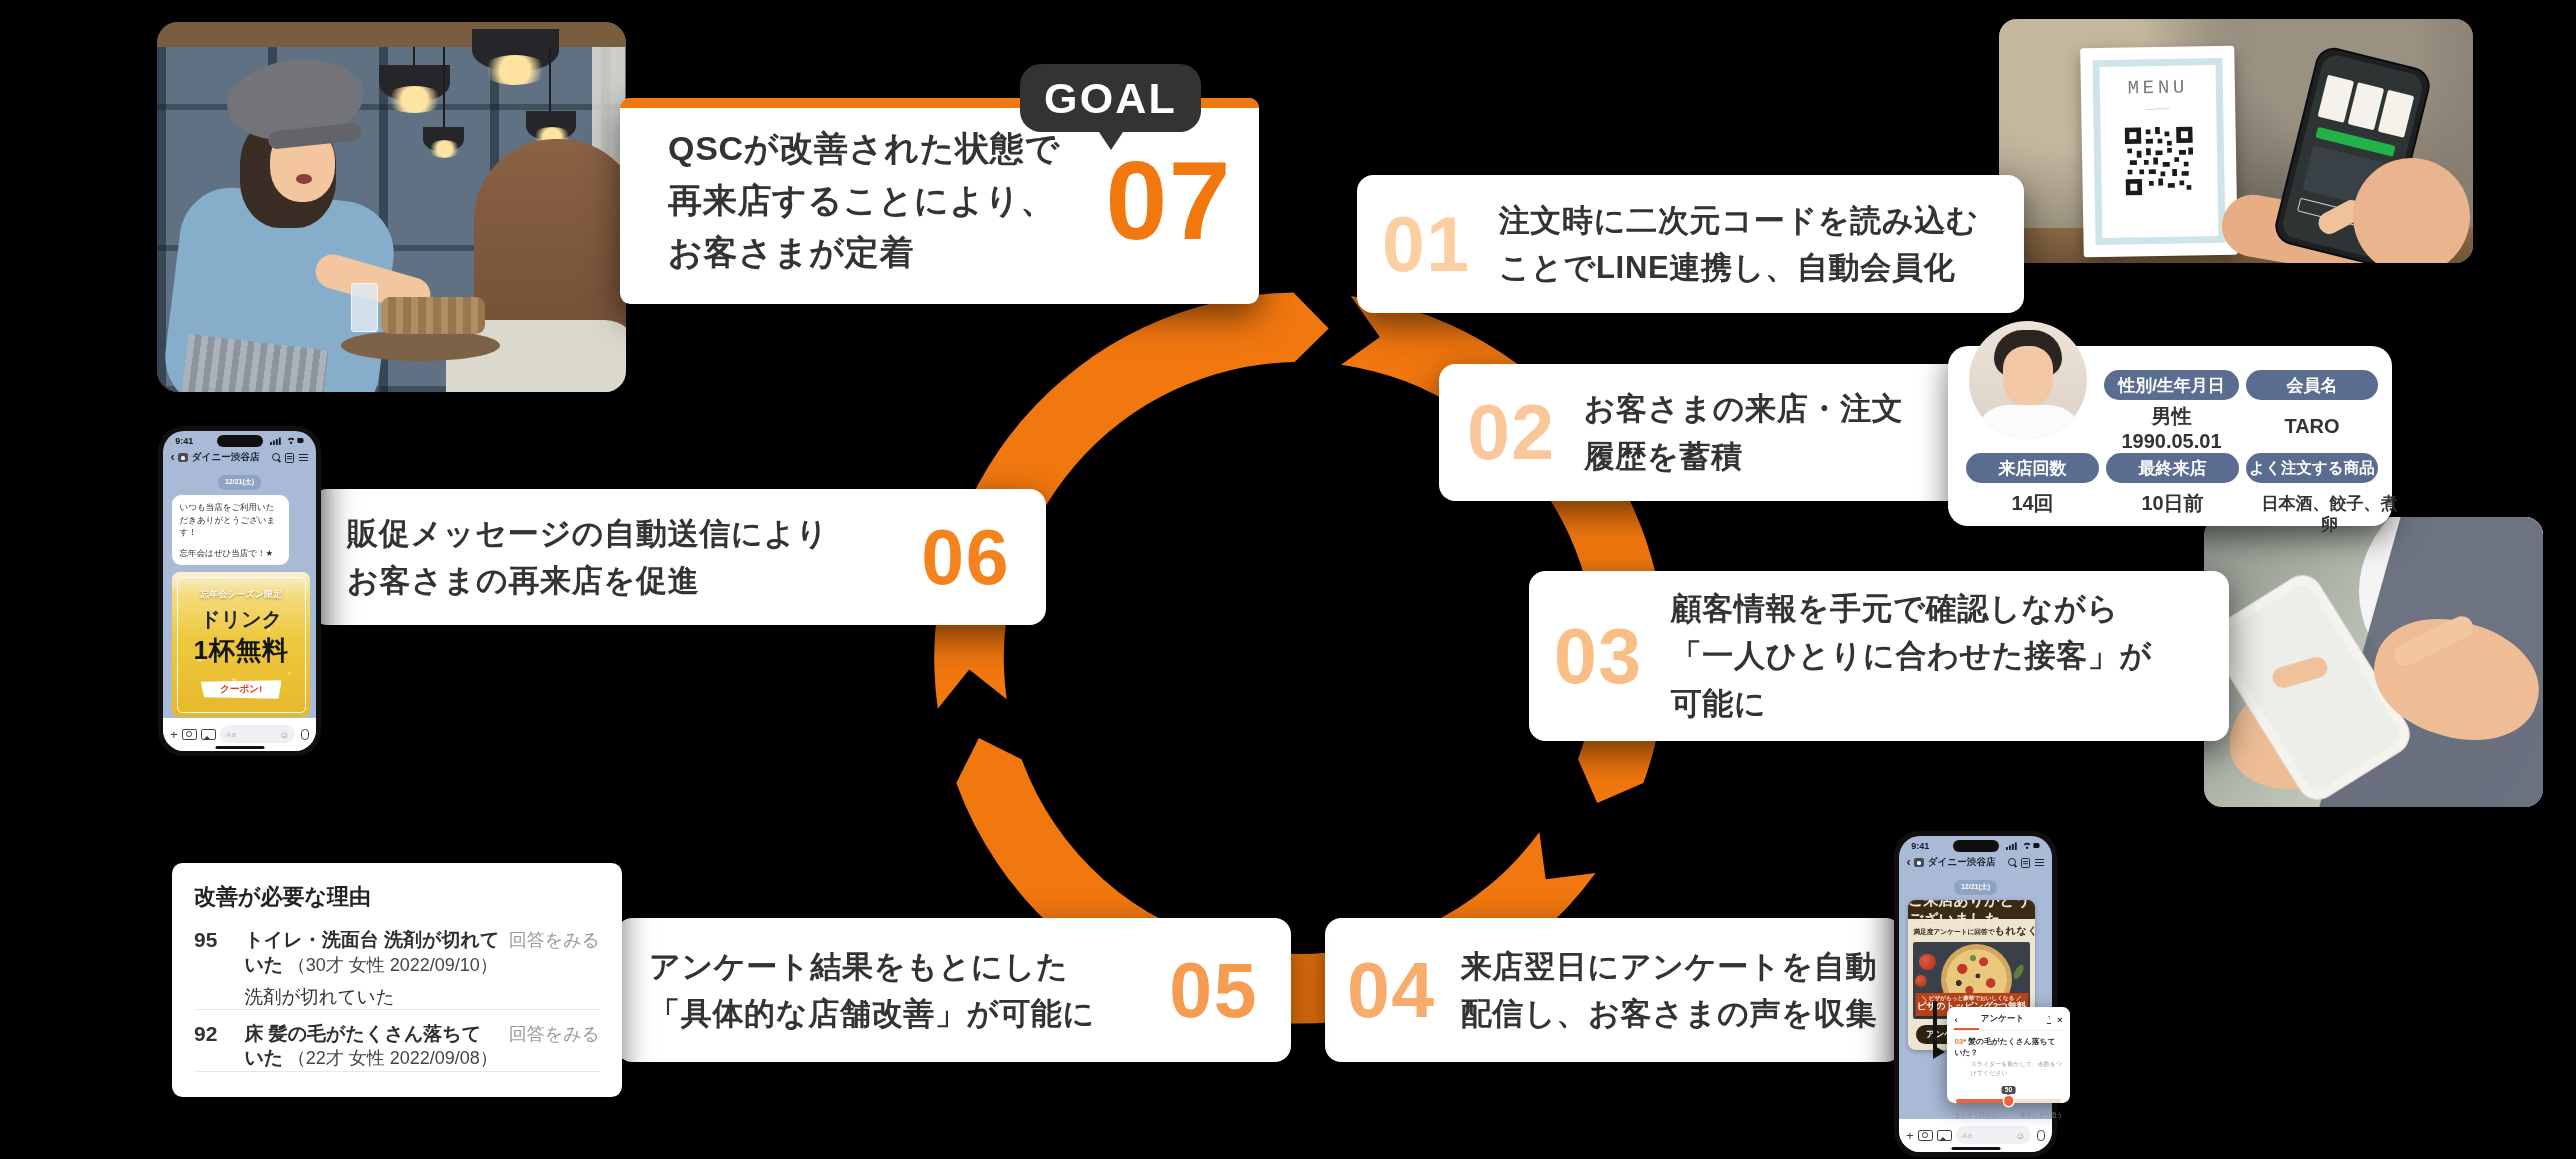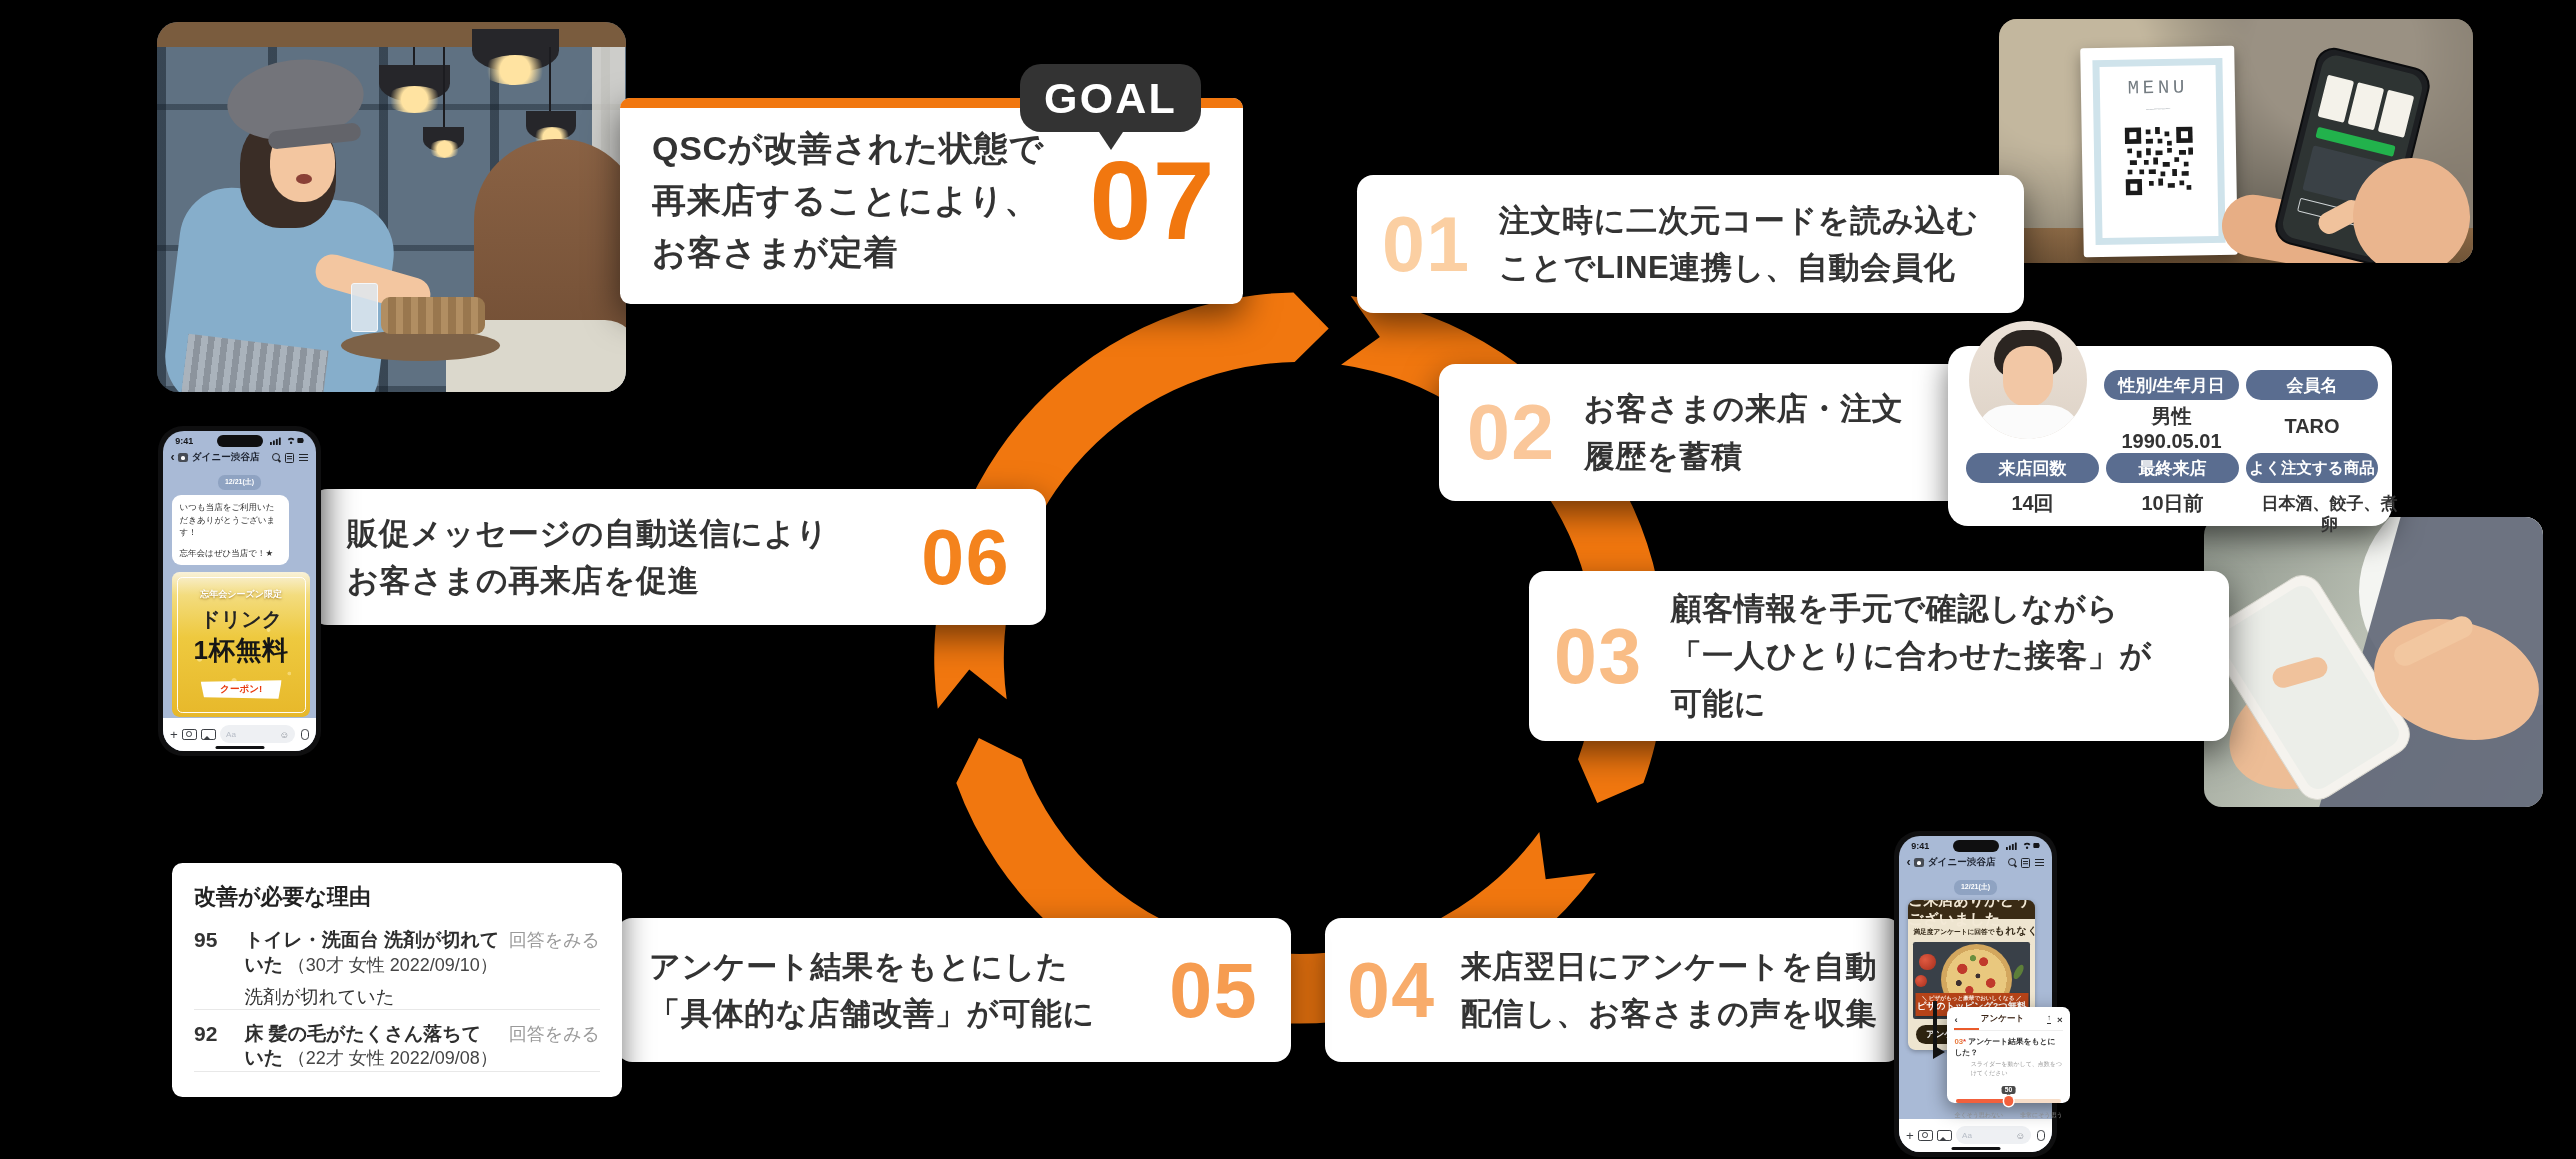--- a/index.html
+++ b/index.html
@@ -18,21 +18,21 @@
   #box01{left:1357px;top:175px;width:627px;height:138px;padding:0 15px 0 25px;gap:28px;}
   #box02{left:1439px;top:364px;width:500px;height:137px;padding:0 15px 0 28px;gap:28px;}
   #box03{left:1529px;top:571px;width:660px;height:170px;padding:0 15px 0 25px;gap:28px;}
   #box04{left:1325px;top:918px;width:543px;height:144px;padding:0 12px 0 22px;gap:25px;}
   #box05{left:616px;top:918px;width:609px;height:144px;padding:0 33px 0 33px;}
   #box05 .num{margin-left:auto;}
   #box06{left:311px;top:489px;width:663px;height:136px;padding:0 36px 0 36px;}
   #box06 .num{margin-left:auto;}
   
   #box07{left:620px;top:98px;width:564px;height:206px;border-radius:10.4px;
-         padding:0 27px 0 32px;}
+         padding:0 27px 0 48px;}
   #box07 .txt{font-size:34px;}
   #box07 .num{margin-left:auto;font-size:111px;}
   .topbar{position:absolute;left:0;top:0;right:0;height:10.4px;background:var(--accent);
           border-radius:10.4px 10.4px 0 0;}
   .goal-badge{position:absolute;left:400px;top:-34px;width:181px;height:68px;background:#333;
           border-radius:21px;display:flex;align-items:center;justify-content:center;z-index:5;}
   .goal-badge .goal-txt{color:#fff;font-weight:700;font-size:43px;letter-spacing:2.2px;}
   .goal-tail{position:absolute;left:50%;top:100%;transform:translateX(-50%);width:0;height:0;
           border:12px solid transparent;border-top:18px solid #333;}
 
@@ -575,21 +575,21 @@
     <div class="sp-head">
       <span class="sp-back">‹</span>
       <span class="sp-title">アンケート</span>
       <span class="sp-upload">↑</span>
       <span class="sp-close">×</span>
     </div>
     <div class="sp-uline"></div>
     <div class="sp-div"></div>
     <div class="sp-q">
       <span class="sp-qnum">03</span><span class="sp-star">*</span>
-      <span>アンケート結果をもとにした？</span>
+      <span>髪の毛がたくさん落ちていた？</span>
     </div>
     <div class="sp-hint">スライダーを動かして、点数をつけてください</div>
     <div class="sp-slider">
       <div class="sp-tip">50</div>
       <div class="sp-track">
         <div class="sp-fill"></div>
       </div>
       <div class="sp-handle"></div>
     </div>
     <div class="sp-labels">

